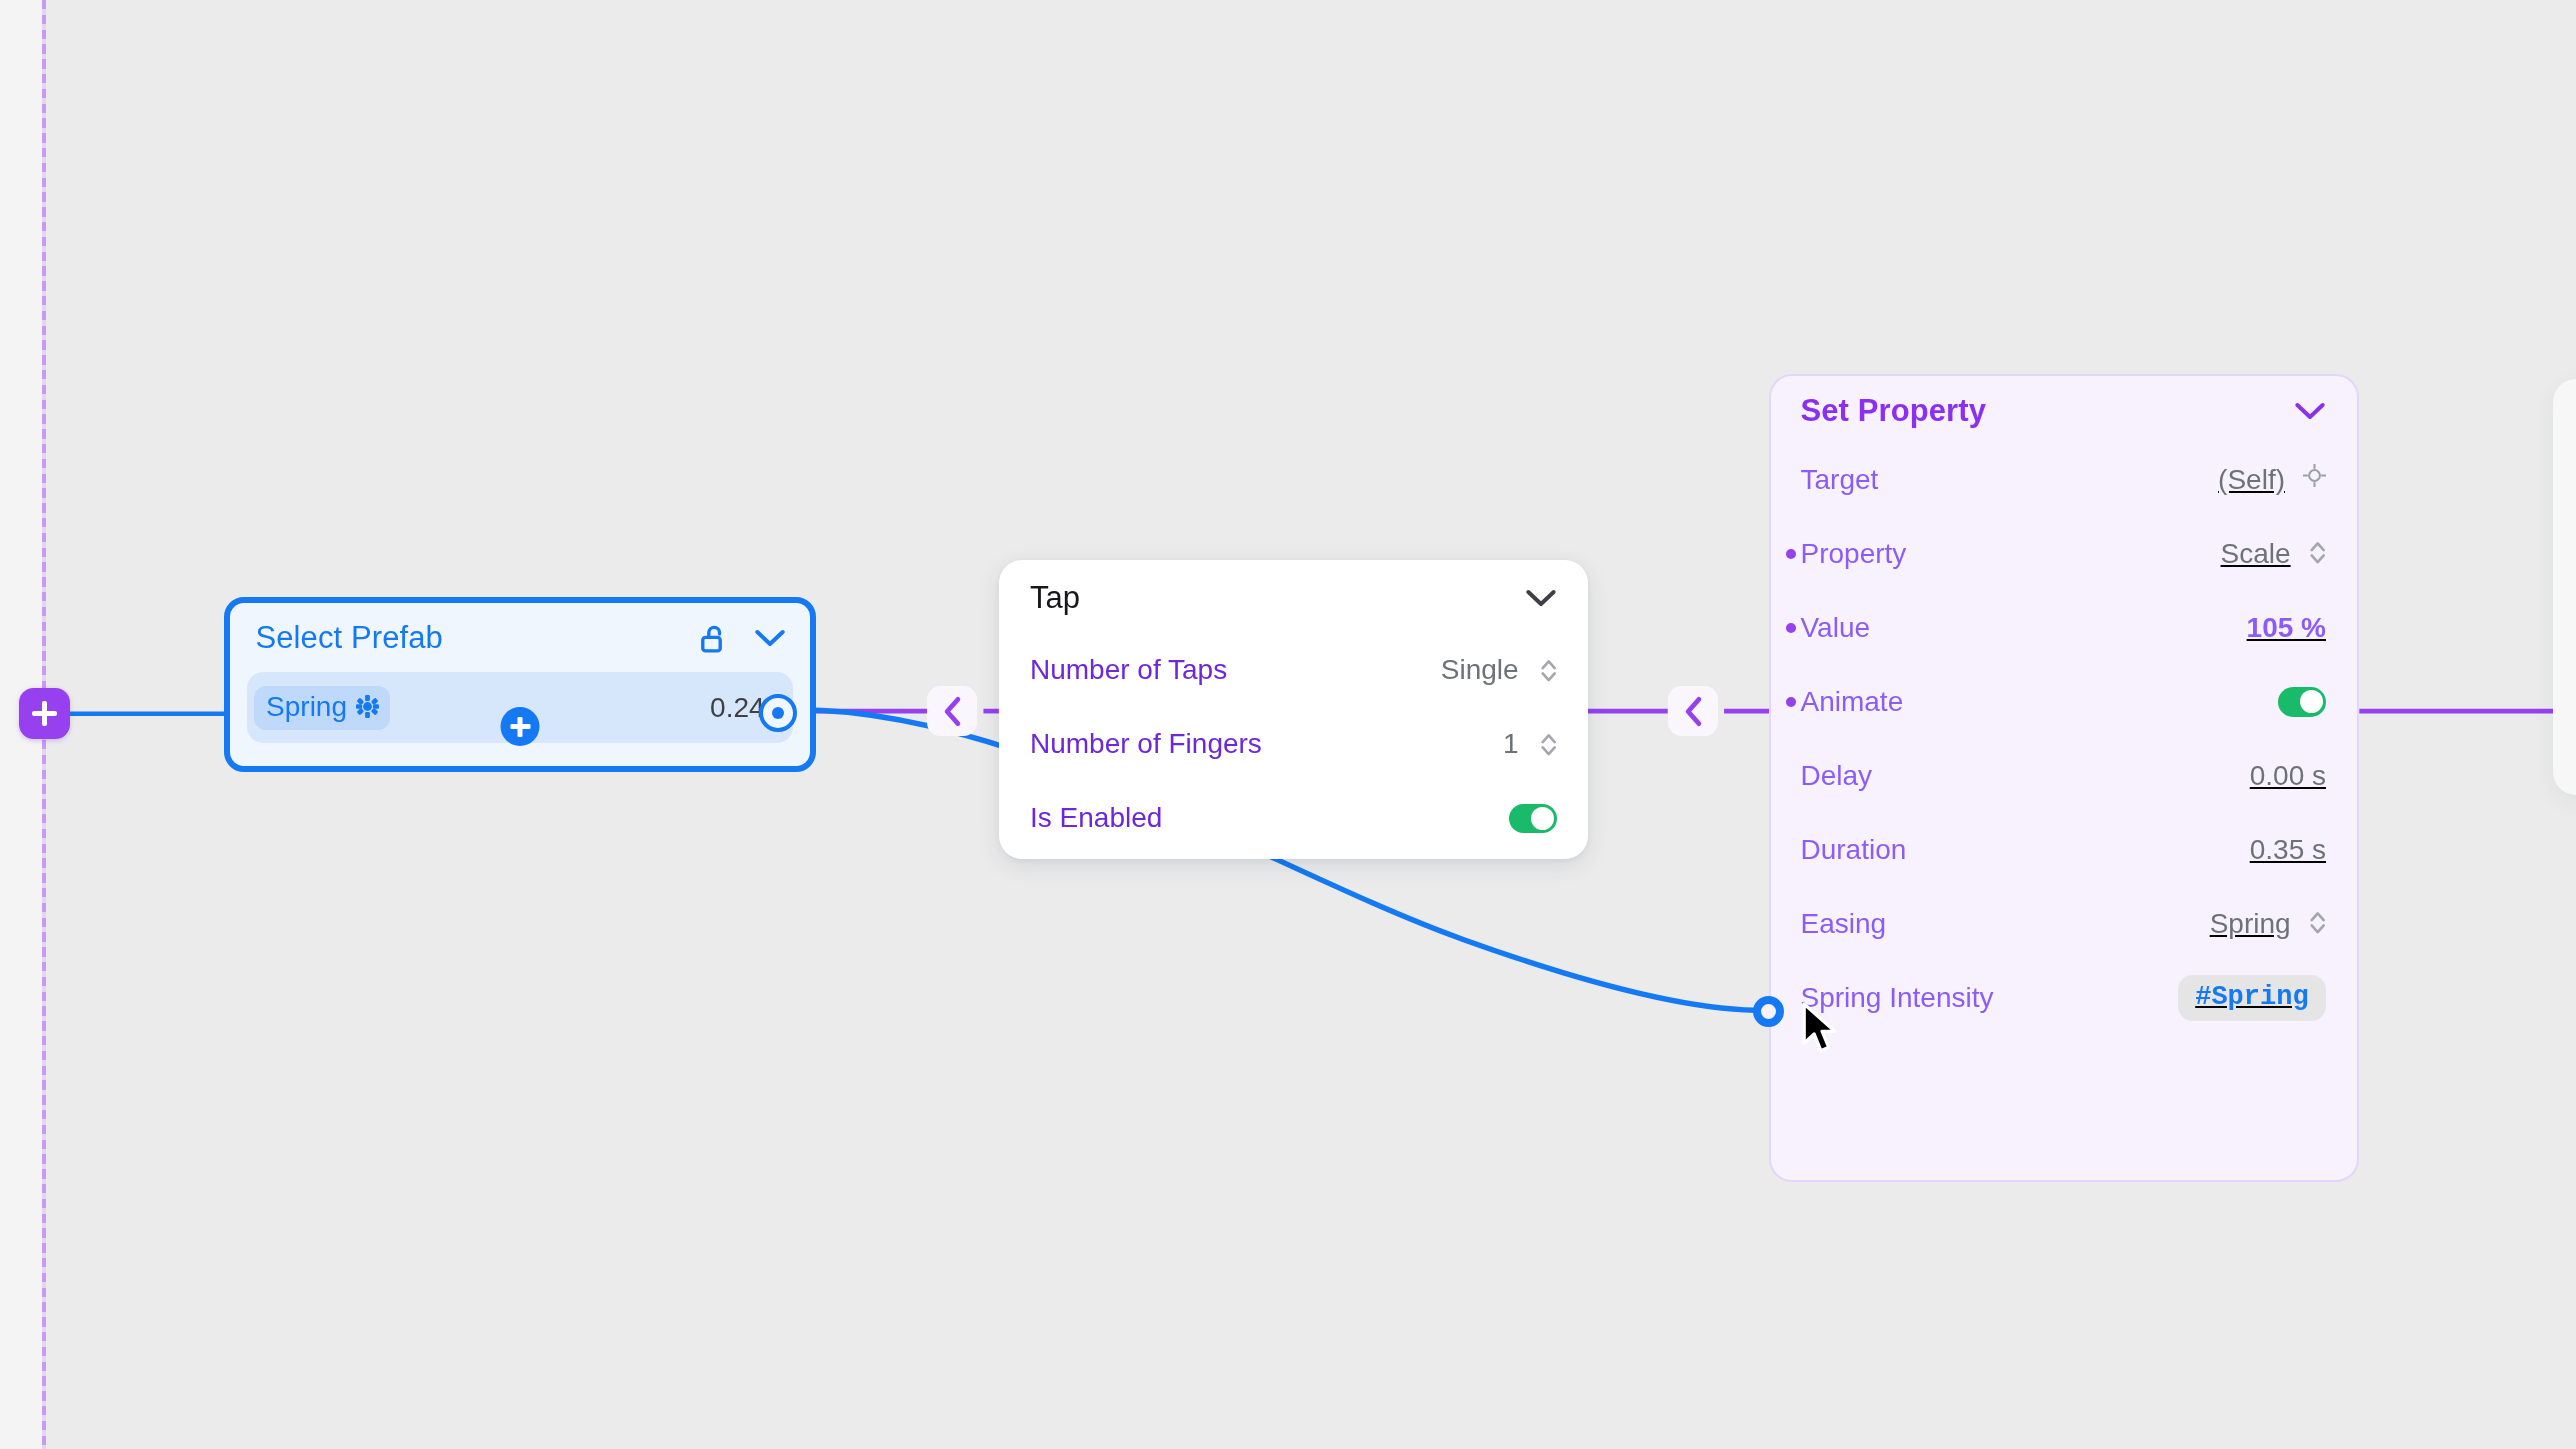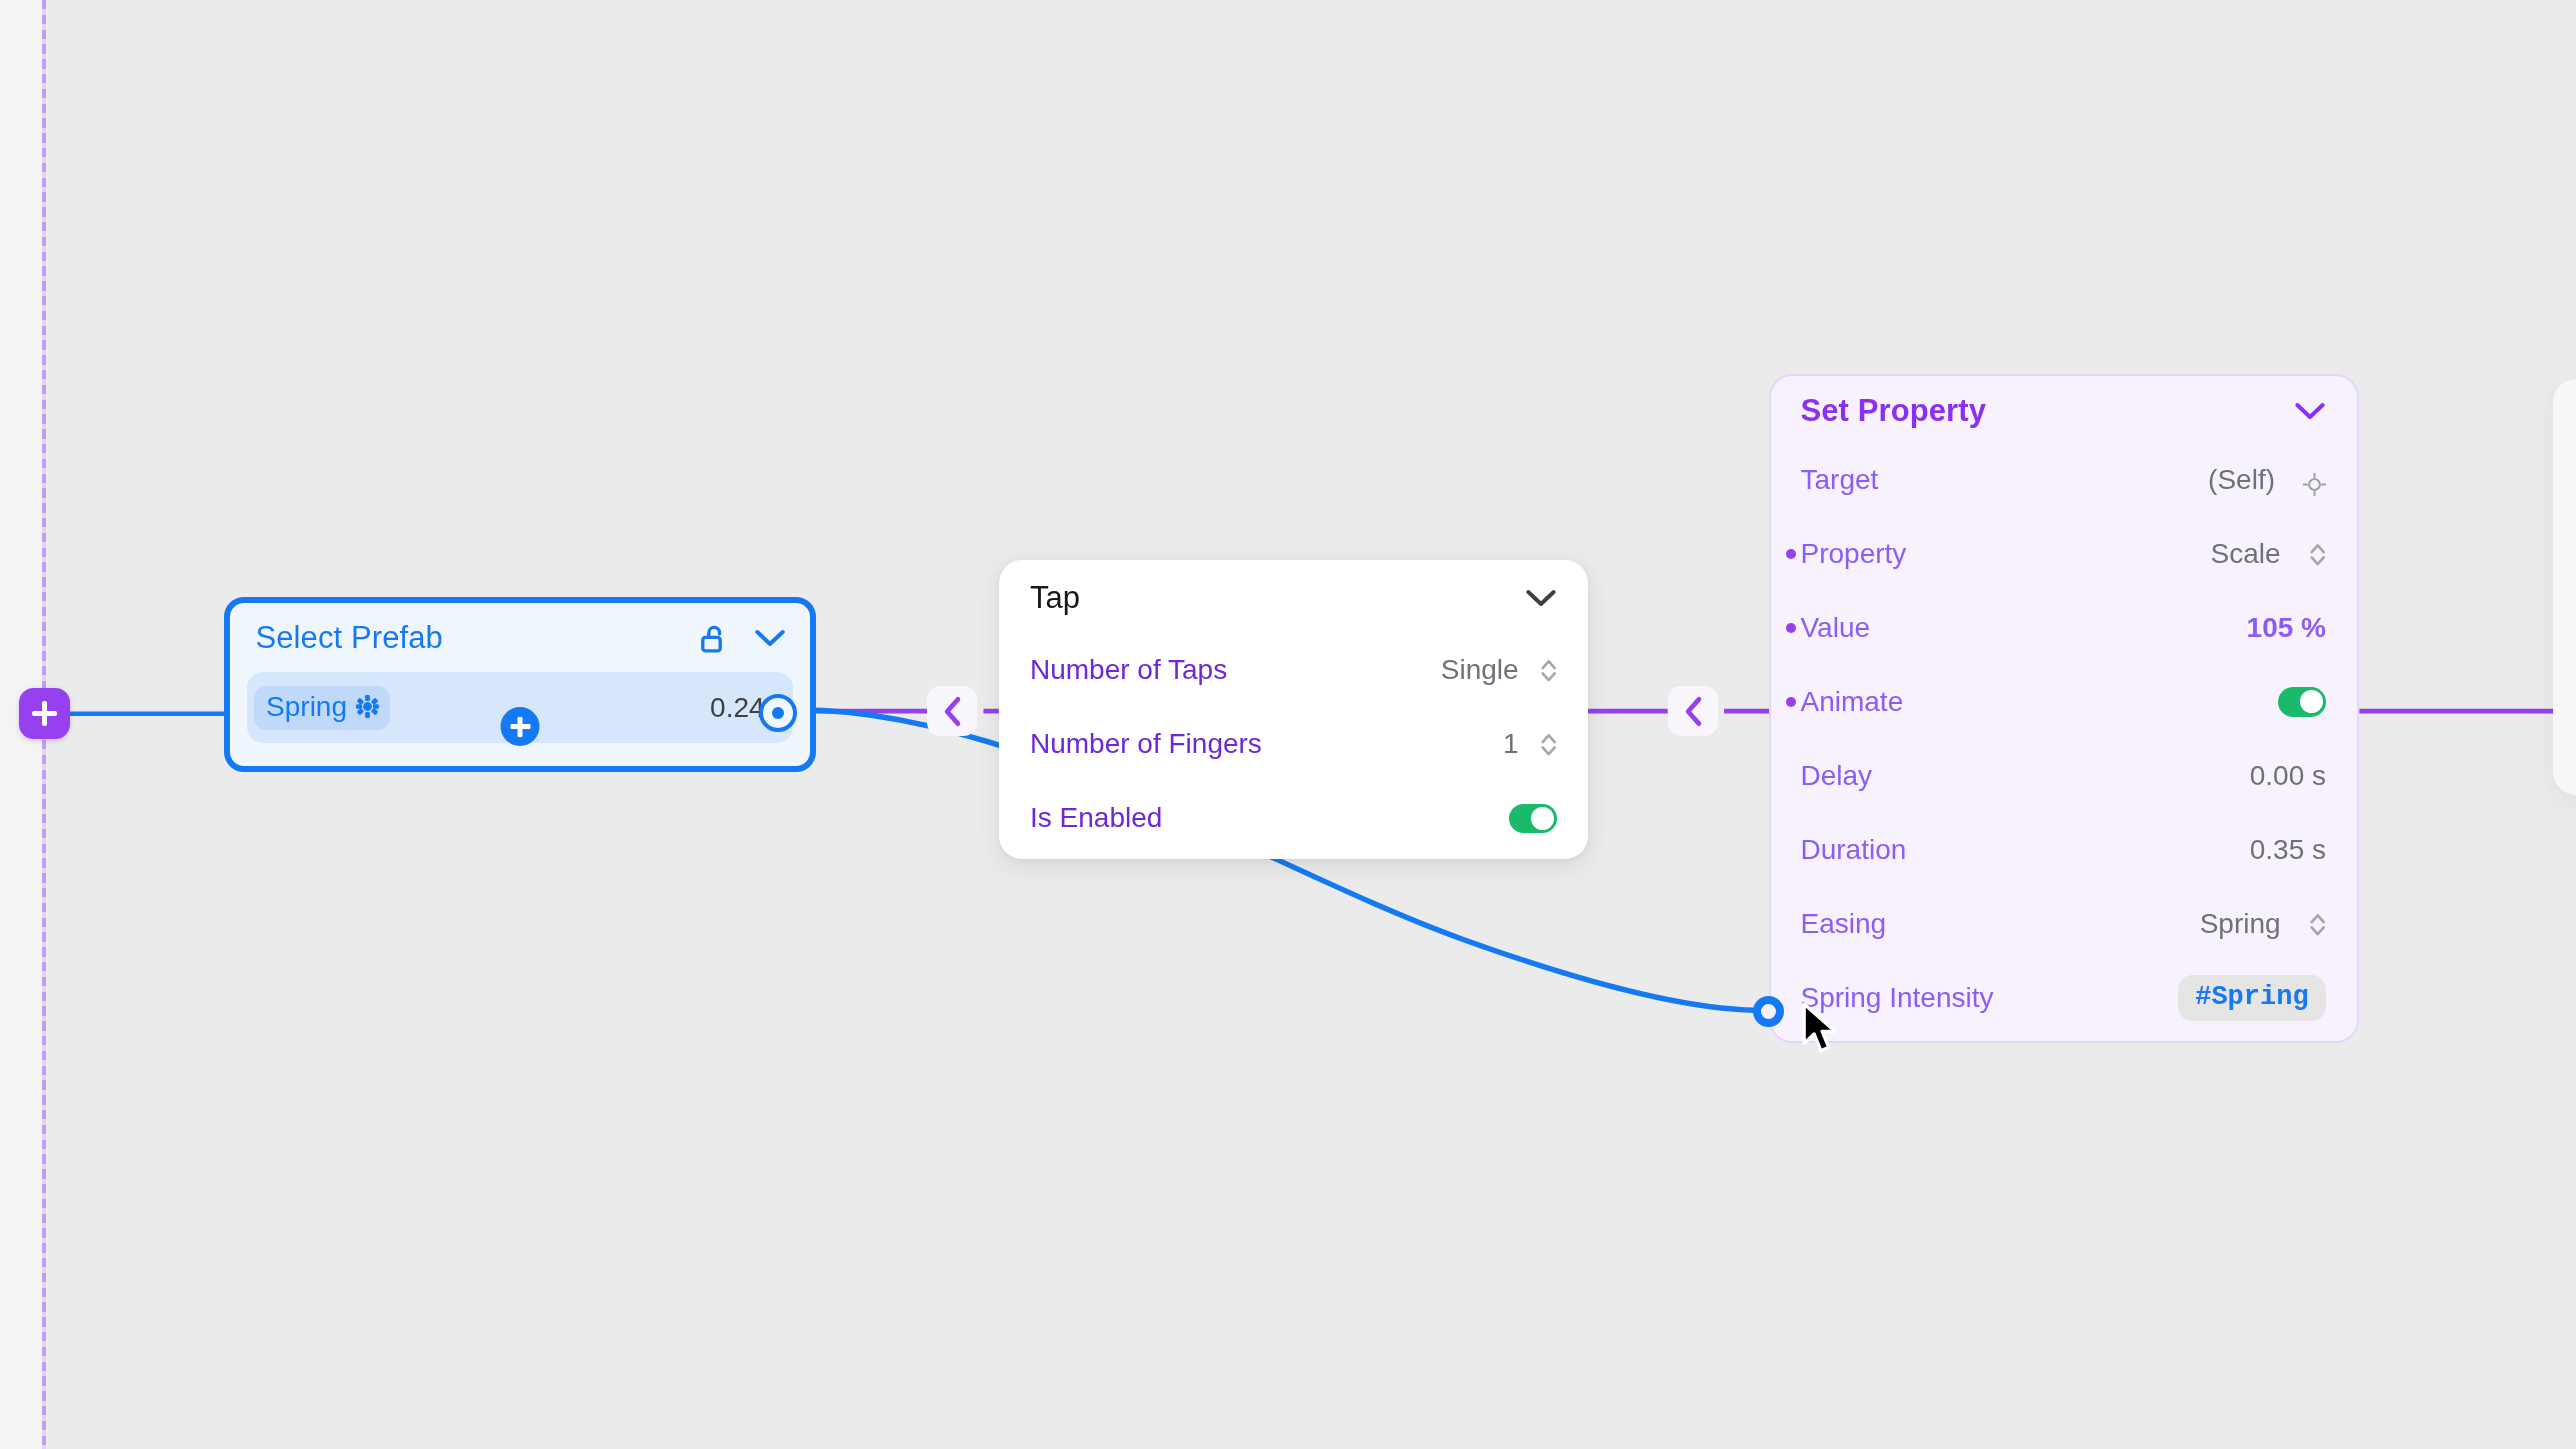--- a/index.html
+++ b/index.html
@@ -96,33 +96,33 @@
   .tap-header { display:flex; align-items:center; padding:20px 31px 0 31px; }
   .tap-title { font-size:31px; color:#18181b; }
   .tap-rows { padding:17.4px 31px 0 31px; }
   .tap-row { display:flex; align-items:center; height:74px; }
   .tap-label { font-size:28px; color:#6d28d9; }
   .tap-value { margin-left:auto; display:flex; align-items:center; gap:21px; }
   .tap-value-text { font-size:28px; color:#6d7278; }
 
   
   .node-set-property {
-    position:absolute; left:1769px; top:374px; width:590px; height:669px;
+    position:absolute; left:1769px; top:374px; width:590px; height:808px;
     background:#f7f2fe; border:2px solid #e4d5fb; border-radius:23px;
   }
   .spr-header { display:flex; align-items:center; padding:17.4px 31px 0 29.5px; }
   .spr-title { font-size:31px; color:#8b2ff0; font-weight:700; letter-spacing:0.1px; }
   .spr-rows { padding:13.4px 31px 0 29.5px; }
   .spr-row { display:flex; align-items:center; height:74px; position:relative; }
   .spr-bullet {
     position:absolute; left:-14.8px; width:10px; height:10px; border-radius:50%;
     background:#9640ef;
   }
   .spr-label { font-size:28px; color:#8b5cf6; }
-  .spr-value { margin-left:auto; display:flex; align-items:flex-end; gap:28px; }
+  .spr-value { margin-left:auto; display:flex; align-items:flex-start; gap:18px;text-decoration:underline; }
   .spr-value-text { font-size:28px; color:#6d7278; }
   .spr-value-accent { font-size:28px; color:#8b5cf6; font-weight:700; }
   .spr-pill {
     background:#e5e5e5; border-radius:14.8px; padding:7.4px 17.4px 8.7px 17.4px;
     font-family:"Liberation Mono", monospace; font-size:27px; color:#1479f2; font-weight:700;
   }
 
   .port-in {
     position:absolute; left:1753px; top:996px;
     width:31px; height:31px; border-radius:50%;

